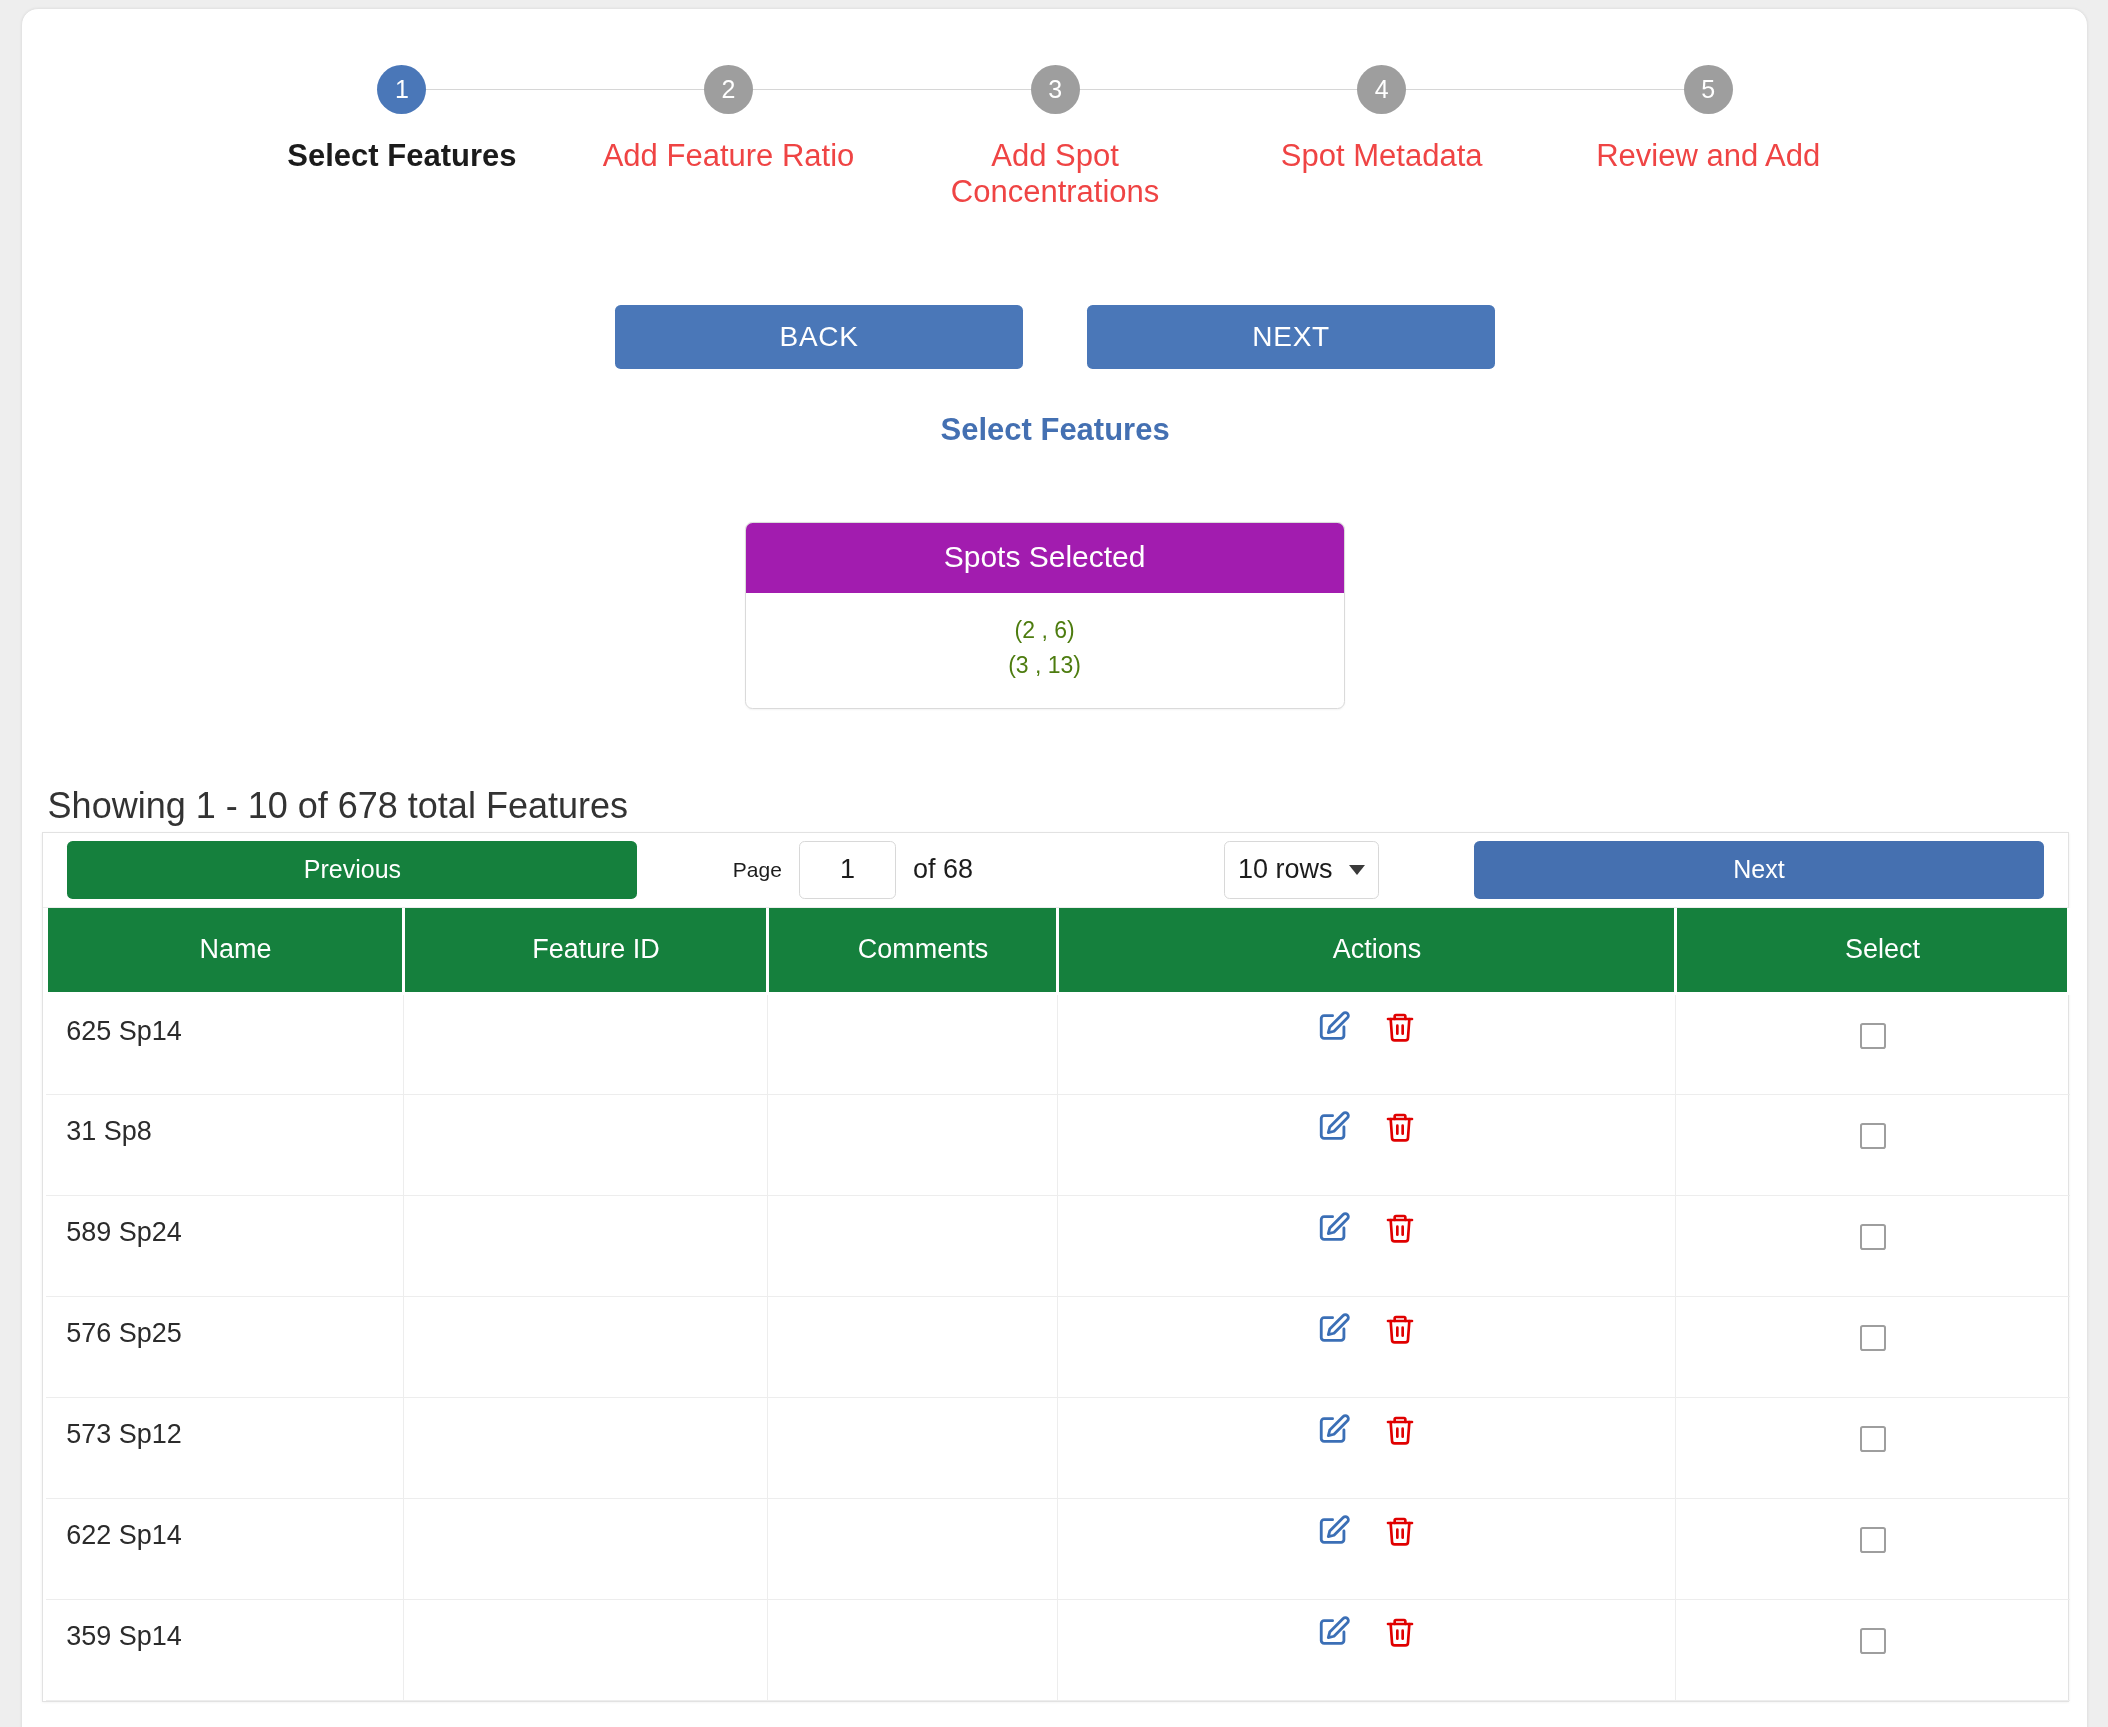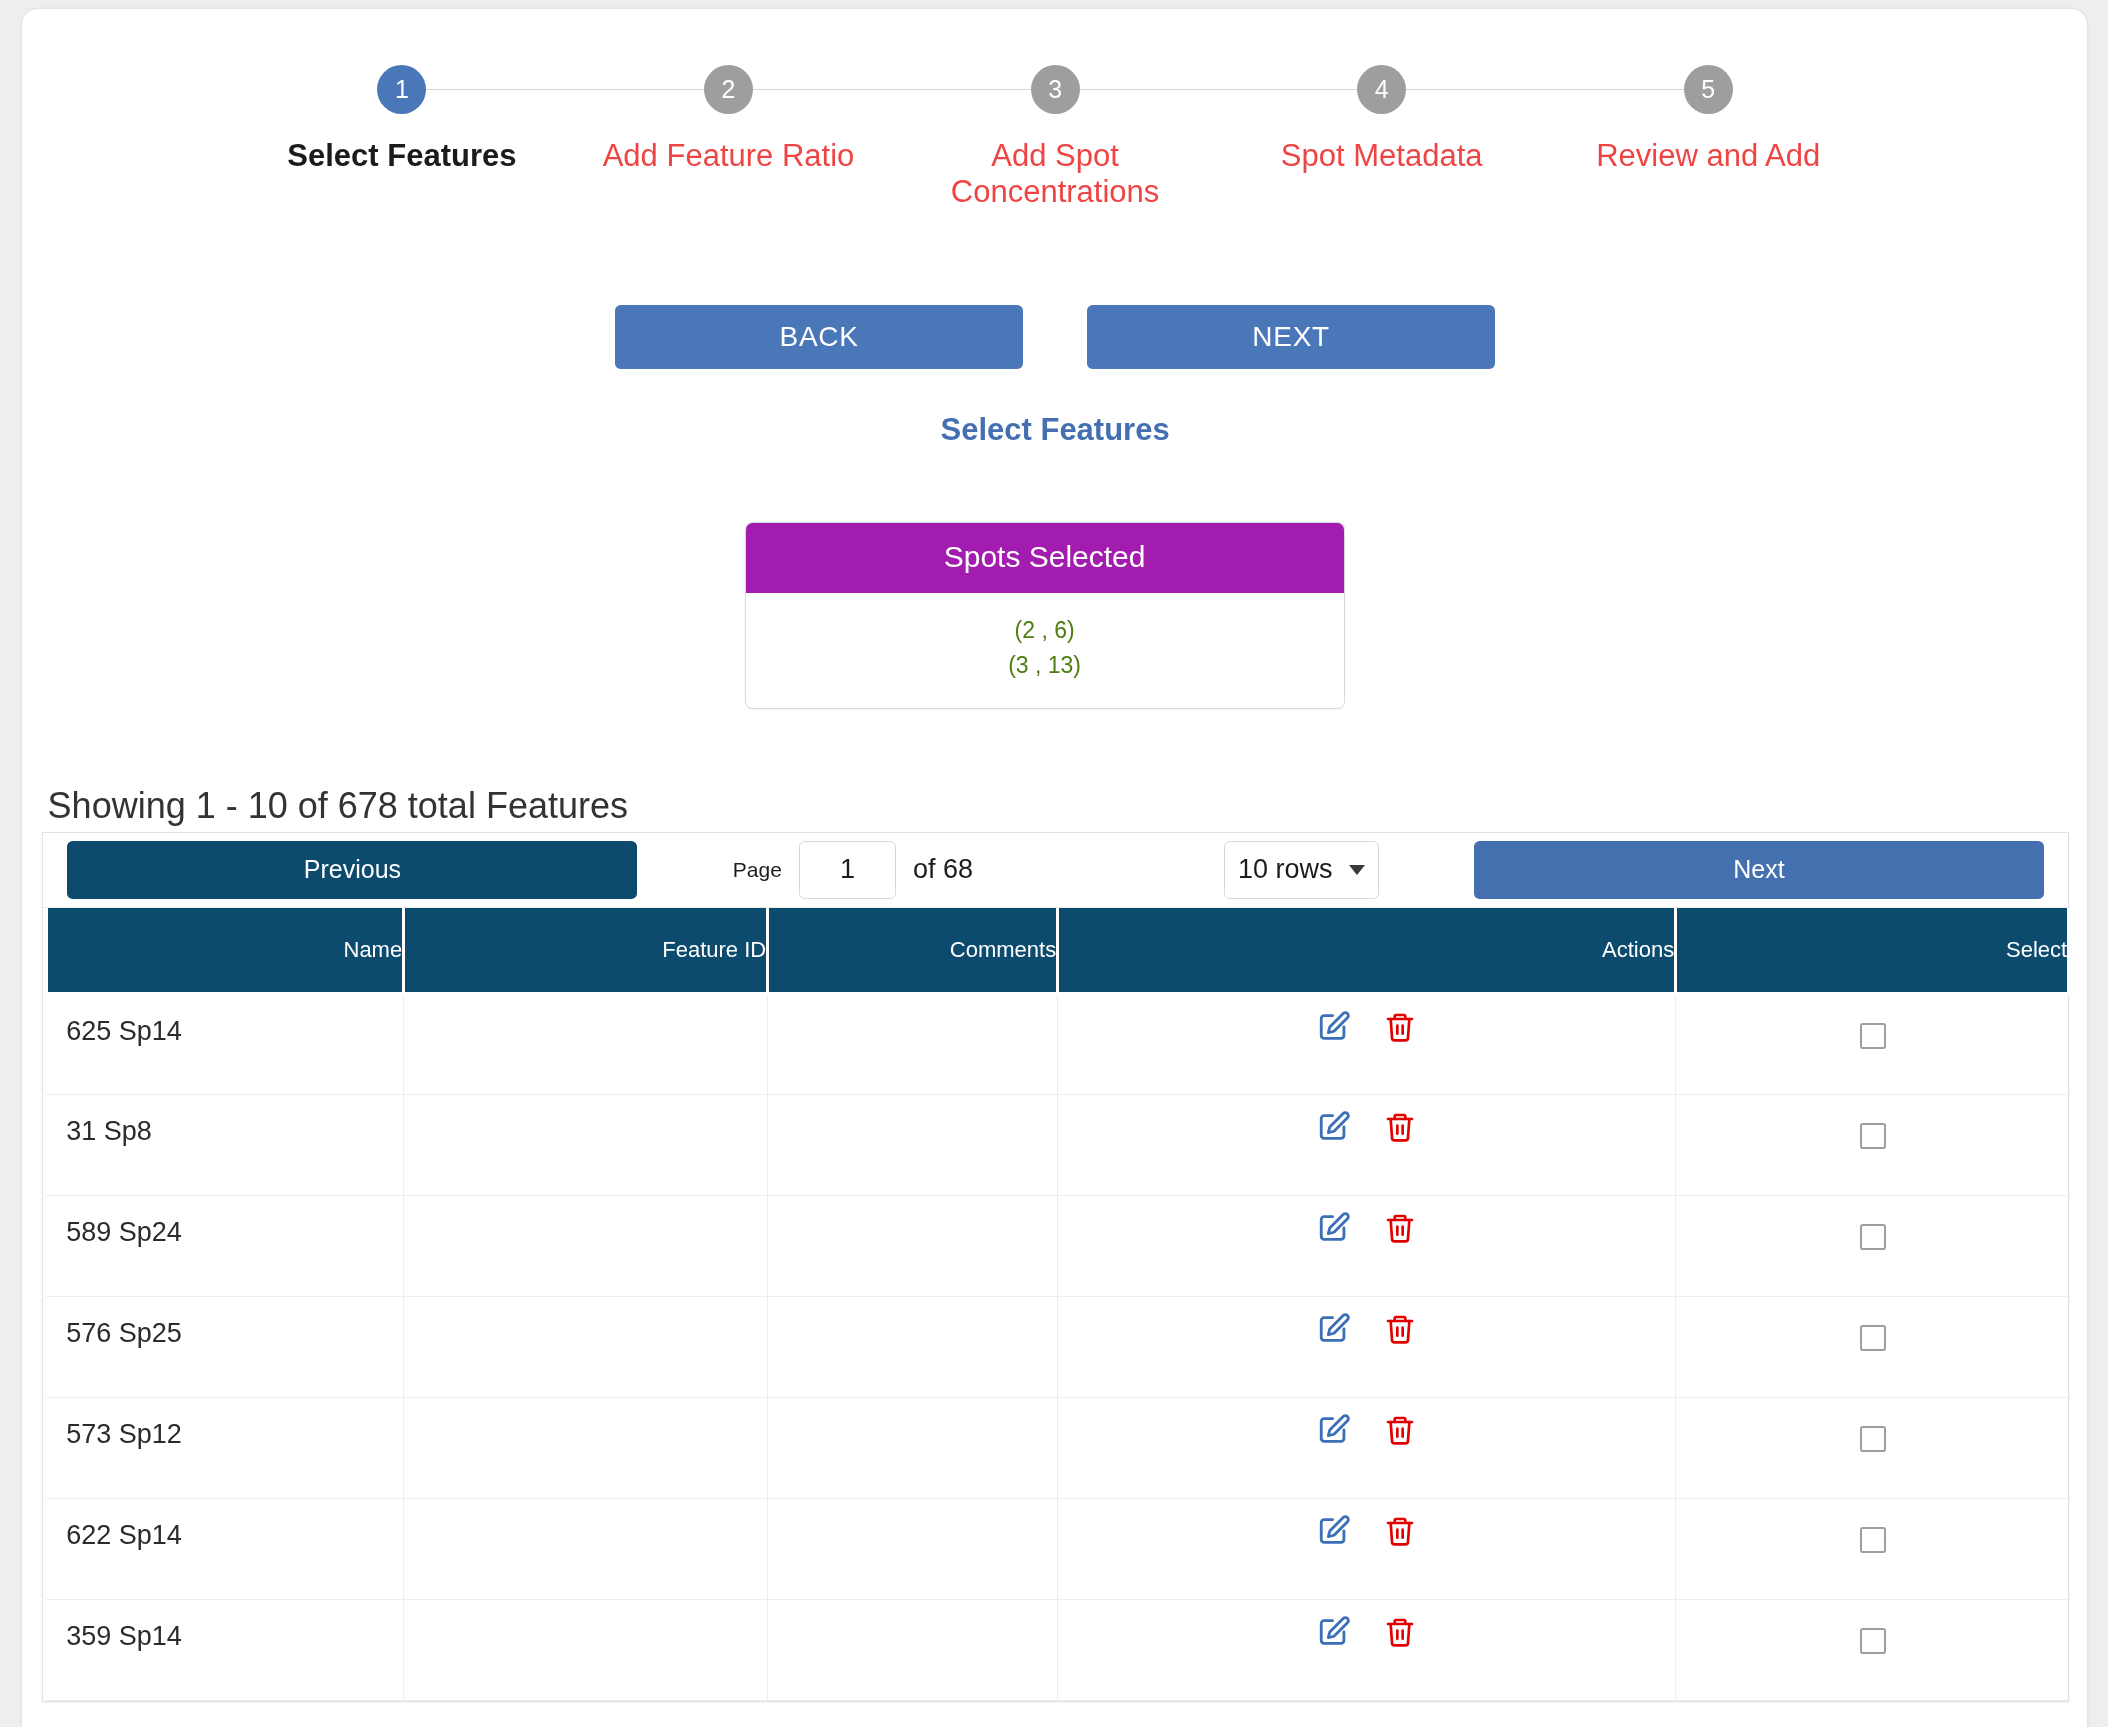--- a/index.html
+++ b/index.html
@@ -165,21 +165,21 @@
   }
   .pg-btn {
     height: 58px;
     border: none;
     border-radius: 5.6px;
     color: #ffffff;
     font-size: 25px;
     font-family: "Liberation Sans", sans-serif;
     cursor: pointer;
   }
-  .pg-prev { width: 570px; margin-left: 20.6px; background: #0c4a6e; }
+  .pg-prev { width: 570px; margin-left: 20.6px; background: #15803d; }
   .pg-next { width: 570px; margin-left: auto; margin-right: 20.6px; background: #4570b0; }
   .pg-center {
     flex: 1 1 auto;
     display: flex;
     align-items: center;
     justify-content: center;
     gap: 0;
   }
   .pg-page-label { font-size: 21px; color: #1c1c1c; margin-right: 17px; }
   .pg-page-input {
@@ -215,25 +215,25 @@
     border-top: 10.3px solid #3a3a3a;
   }
 
   
   table.feat-table {
     width: 100%;
     border-collapse: collapse;
     table-layout: fixed;
   }
   table.feat-table th {
-    background: #0c4a6e;
+    background: #15803d;
     color: #ffffff;
-    font-size: 22px;
+    font-size: 27px;
     font-weight: normal;
-    text-align: right;
+    text-align: center;
     padding: 24px 0 24px 20.6px;
     height: 86px;
     border-left: 3.7px solid #ffffff;
     border-right: 3.7px solid #ffffff;
     border-bottom: 3.7px solid #ffffff;
     vertical-align: middle;
   }
   table.feat-table th:first-child { border-left: 5.6px solid #ffffff; }
   table.feat-table th:last-child { border-right: 5.6px solid #ffffff; }
   table.feat-table td {

